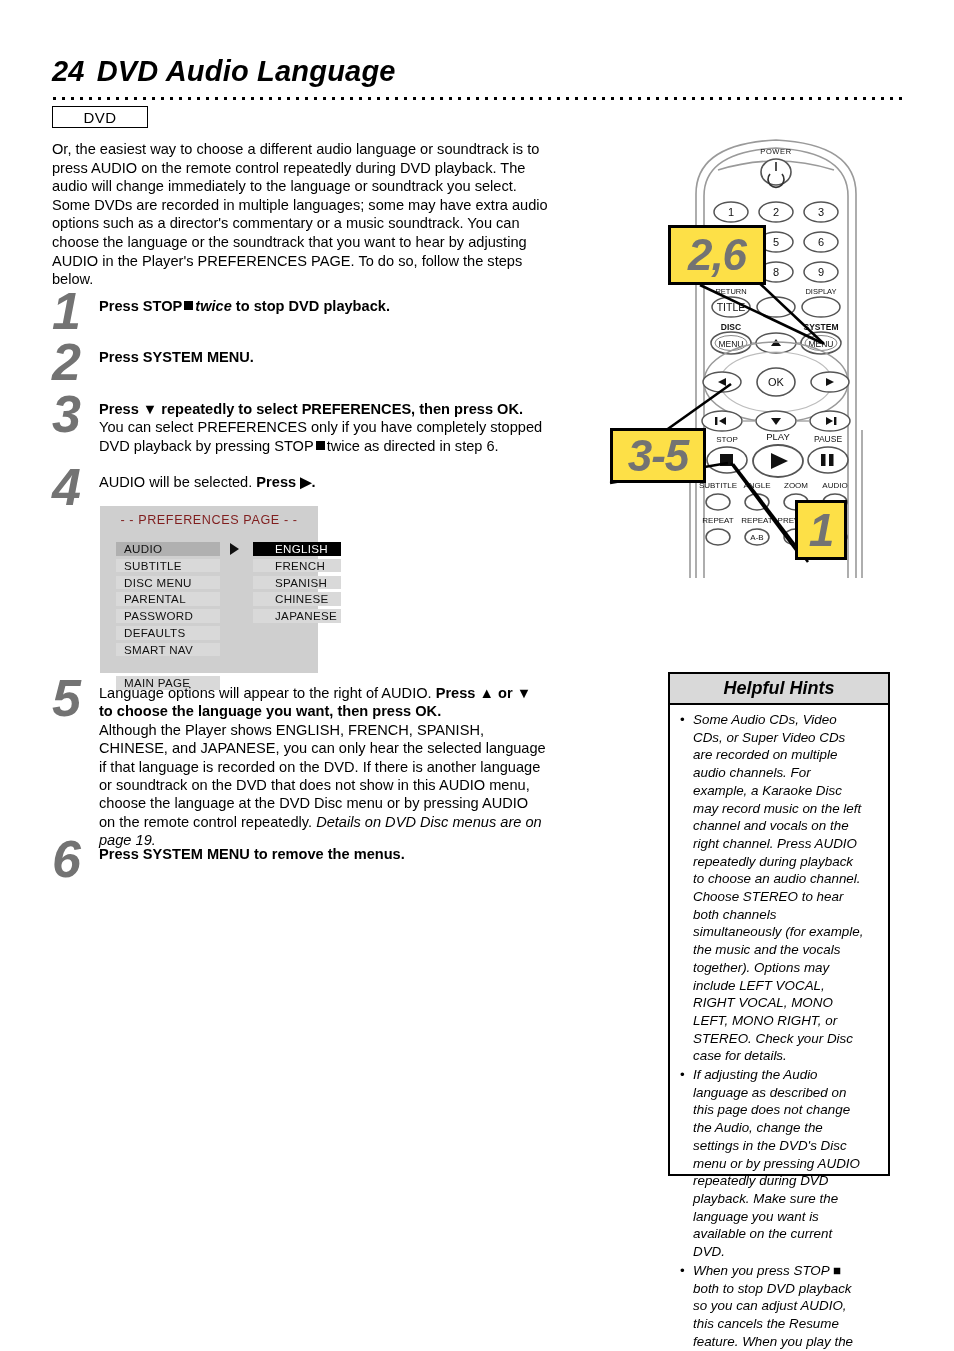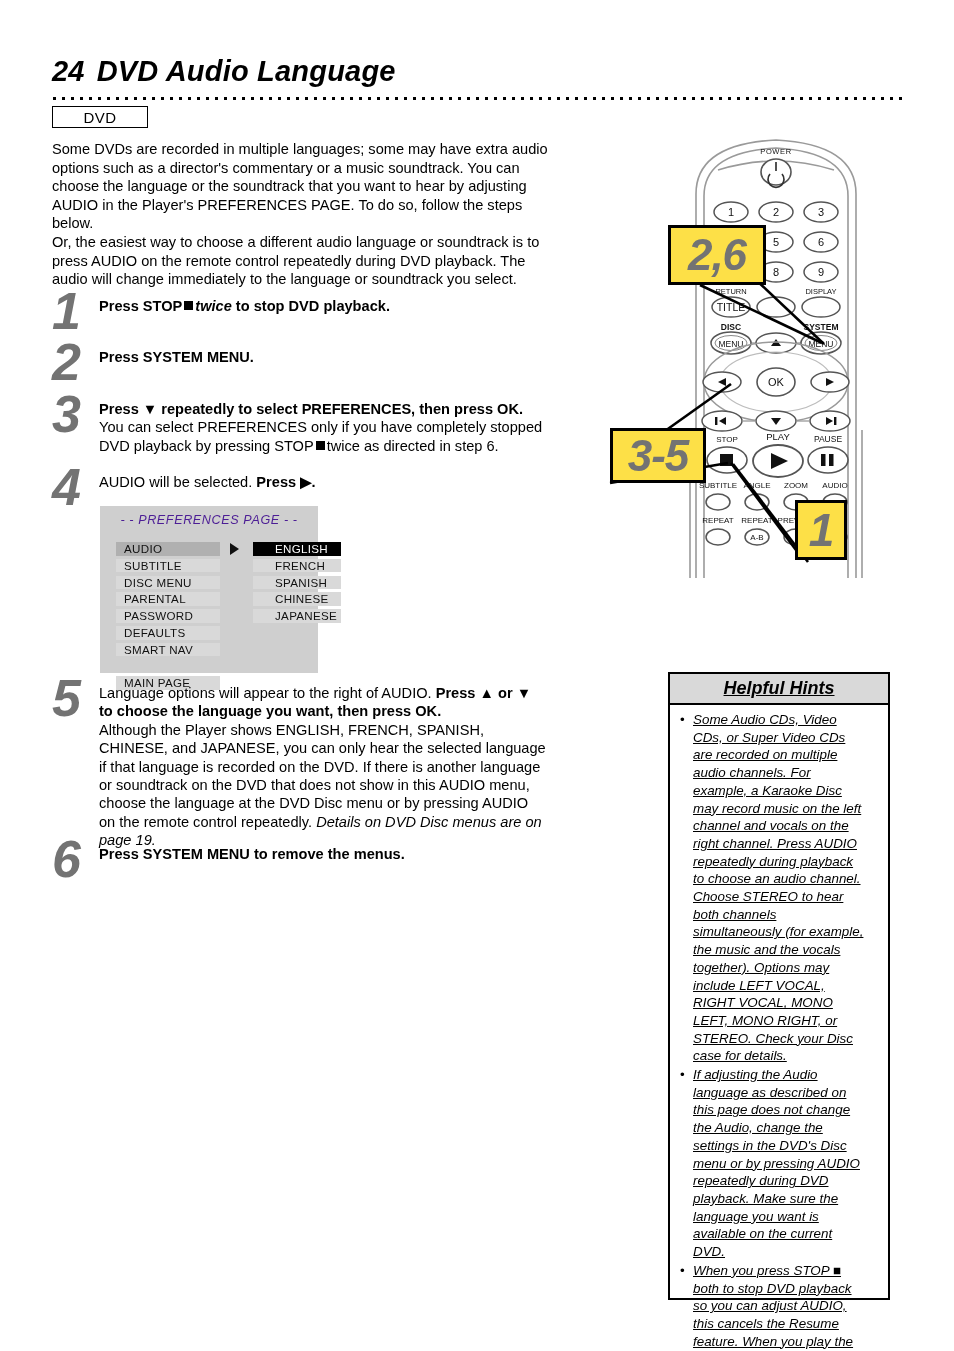--- a/index.html
+++ b/index.html
@@ -59,21 +59,21 @@
   #step5{top:684px;}
   #step6{top:845px;}
 
   
   #osd{
     position:absolute;left:100px;top:506px;width:218px;height:167px;
     background:#cfcfcf;
   }
   #osd-title{
     position:absolute;left:0;top:7px;width:100%;text-align:center;
-    font-size:12.6px;letter-spacing:.6px;color:#4c1d95;font-style:italic;
+    font-size:12.6px;letter-spacing:.6px;color:#7f1d1d;
   }
   .osd-col{position:absolute;}
   #osd-left{left:16px;top:36px;width:108px;}
   #osd-right{left:153px;top:36px;width:95px;}
   .osd-item{
     height:13.6px;margin-bottom:3.2px;background:#d9d9d9;
     font-size:11.6px;line-height:13.6px;color:#111;
     padding-left:8px;box-sizing:border-box;letter-spacing:.3px;
     white-space:nowrap;
   }
@@ -97,22 +97,22 @@
     display:flex;align-items:center;justify-content:center;
     font-size:44px;font-weight:bold;font-style:italic;color:#737373;
     letter-spacing:-1px;box-sizing:border-box;
   }
   #callout-26{left:668px;top:225px;width:98px;height:60px;}
   #callout-35{left:610px;top:428px;width:96px;height:55px;}
   #callout-1 {left:795px;top:500px;width:52px;height:60px;font-size:46px;}
 
   
   #hints{
-    position:absolute;left:668px;top:672px;width:222px;height:628px;
-    border:2.6px solid #000;box-sizing:border-box;background:#fff;text-decoration:underline;
+    position:absolute;left:668px;top:672px;width:222px;height:504px;
+    border:2.6px solid #000;box-sizing:border-box;background:#fff;
   }
   #hints-title{
     height:29px;background:#d9d9d9;border-bottom:2.6px solid #000;
     display:flex;align-items:center;justify-content:center;
     font-size:18px;font-weight:bold;font-style:italic;
   }
   #hints-list{margin:0;padding:6px 24px 0 9px;list-style:none;}
   #hints-list li{
     position:relative;padding-left:14px;margin-bottom:1px;
     font-size:13.4px;line-height:17.7px;font-style:italic;
@@ -130,22 +130,22 @@
     <span class="num">24</span><span>DVD Audio Language</span>
   </div>
 
   <div id="dot-rule"></div>
 
   <div id="dvd-badge">
     <span>DVD</span>
   </div>
 
   <div id="intro">
+    <p>Or, the easiest way to choose a different audio language or soundtrack is to press AUDIO on the remote control repeatedly during DVD playback. The audio will change immediately to the language or soundtrack you select.</p>
     <p>Some DVDs are recorded in multiple languages; some may have extra audio options such as a director's commentary or a music soundtrack. You can choose the language or the soundtrack that you want to hear by adjusting AUDIO in the Player's PREFERENCES PAGE. To do so, follow the steps below.</p>
-    <p>Or, the easiest way to choose a different audio language or soundtrack is to press AUDIO on the remote control repeatedly during DVD playback. The audio will change immediately to the language or soundtrack you select.</p>
   </div>
 
   <div class="step" id="step1">
     <div class="digit">1</div>
     <div class="body">
       <b>Press STOP</b><span class="sq"></span><b><i>twice</i></b> <b>to stop DVD playback.</b>
     </div>
   </div>
 
   <div class="step" id="step2">

